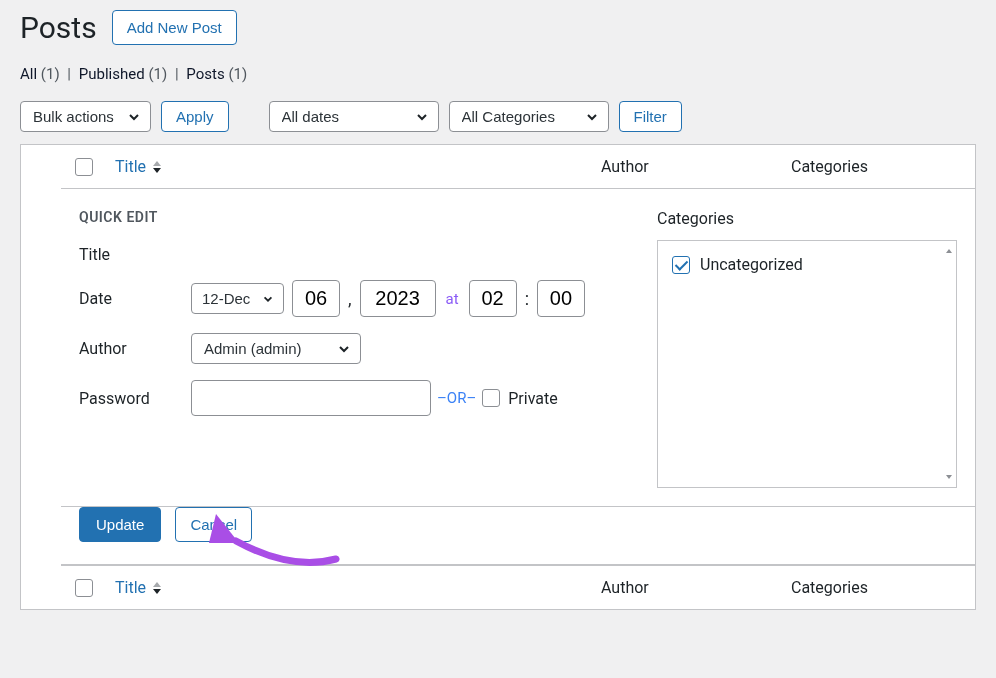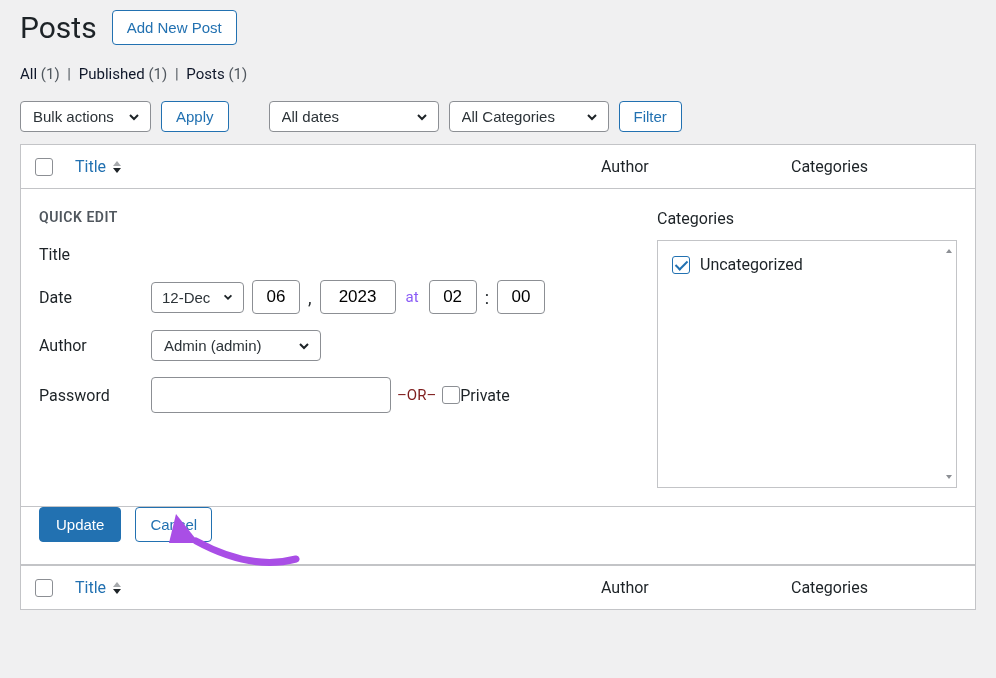--- a/index.html
+++ b/index.html
@@ -136,21 +136,21 @@
       border: 1px solid #8c8f94;
       border-radius: 4px;
       padding: 8px 12px;
       font-size: 16px;
       background: #fff;
     }
     .qe-input-sm {
       border: 1px solid #8c8f94;
       border-radius: 4px;
       padding: 6px 10px;
-      font-size: 17px;
+      font-size: 20px;
       background: #fff;
       text-align: center;
     }
     .slug-wrap { position: relative; flex: 1; }
     .slug-underline {
       position: absolute;
       left: 13px;
       bottom: -2px;
       width: 98px;
       height: 5px;
@@ -180,30 +180,30 @@
       background: #2271b1;
       color: #fff;
       border: 1px solid #2271b1;
       font-size: 15px;
       padding: 8px 16px;
       border-radius: 4px;
       cursor: pointer;
     }
     .sort-icon { display:inline-flex; flex-direction:column; line-height:0; margin-left:2px;}
     .sort-icon svg { display:block; }
-    .or-text { font-size:15px; color:#7f1d1d; margin: 0 6px; }
-    .private-label { font-size:16px; }
+    .or-text { font-size:15px; color:#3b82f6; margin: 0 6px; }
+    .private-label { font-size:16px; margin-left:8px; }
     .cats-label { font-size:16px; color:#1d2327; margin-bottom:12px; }
     .arrow-annotation {
       position: absolute;
       left: 100px;
       top: -8px;
       pointer-events: none;
     }
-    .table-wrap { background:#fff; border:1px solid #c3c4c7; }
+    .table-wrap { background:#fff; border:1px solid #c3c4c7;padding-left:40px; }
     .scroll-ind { position:absolute; right:2px; top:6px; bottom:6px; width:6px; pointer-events:none;}
   </style>
 </head>
 <body>
 
 <div class="page-header">
   <h1 class="page-title">Posts</h1>
   <button class="button-outline">Add New Post</button>
 </div>
 

